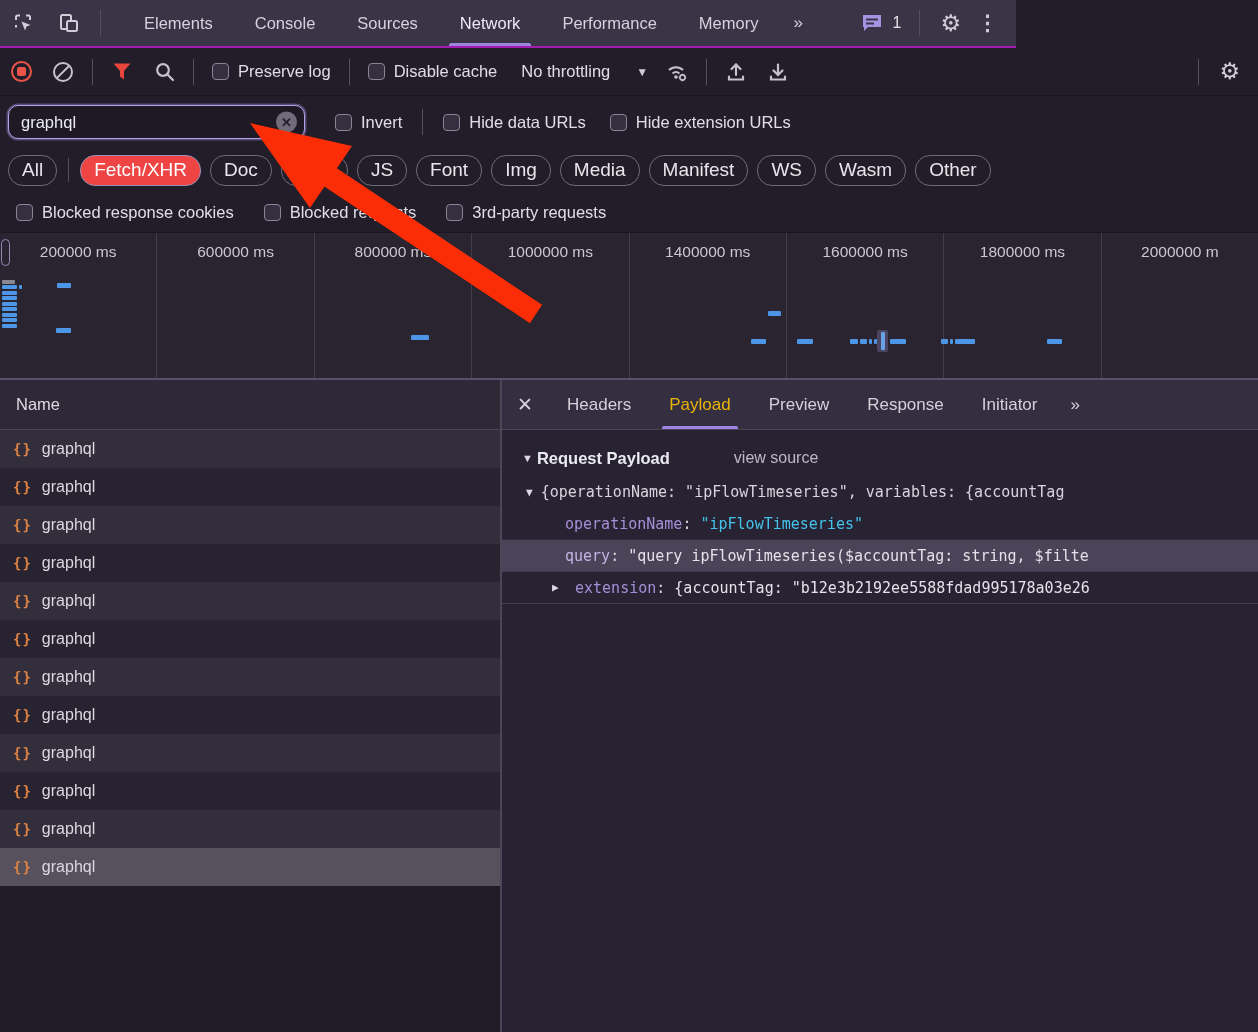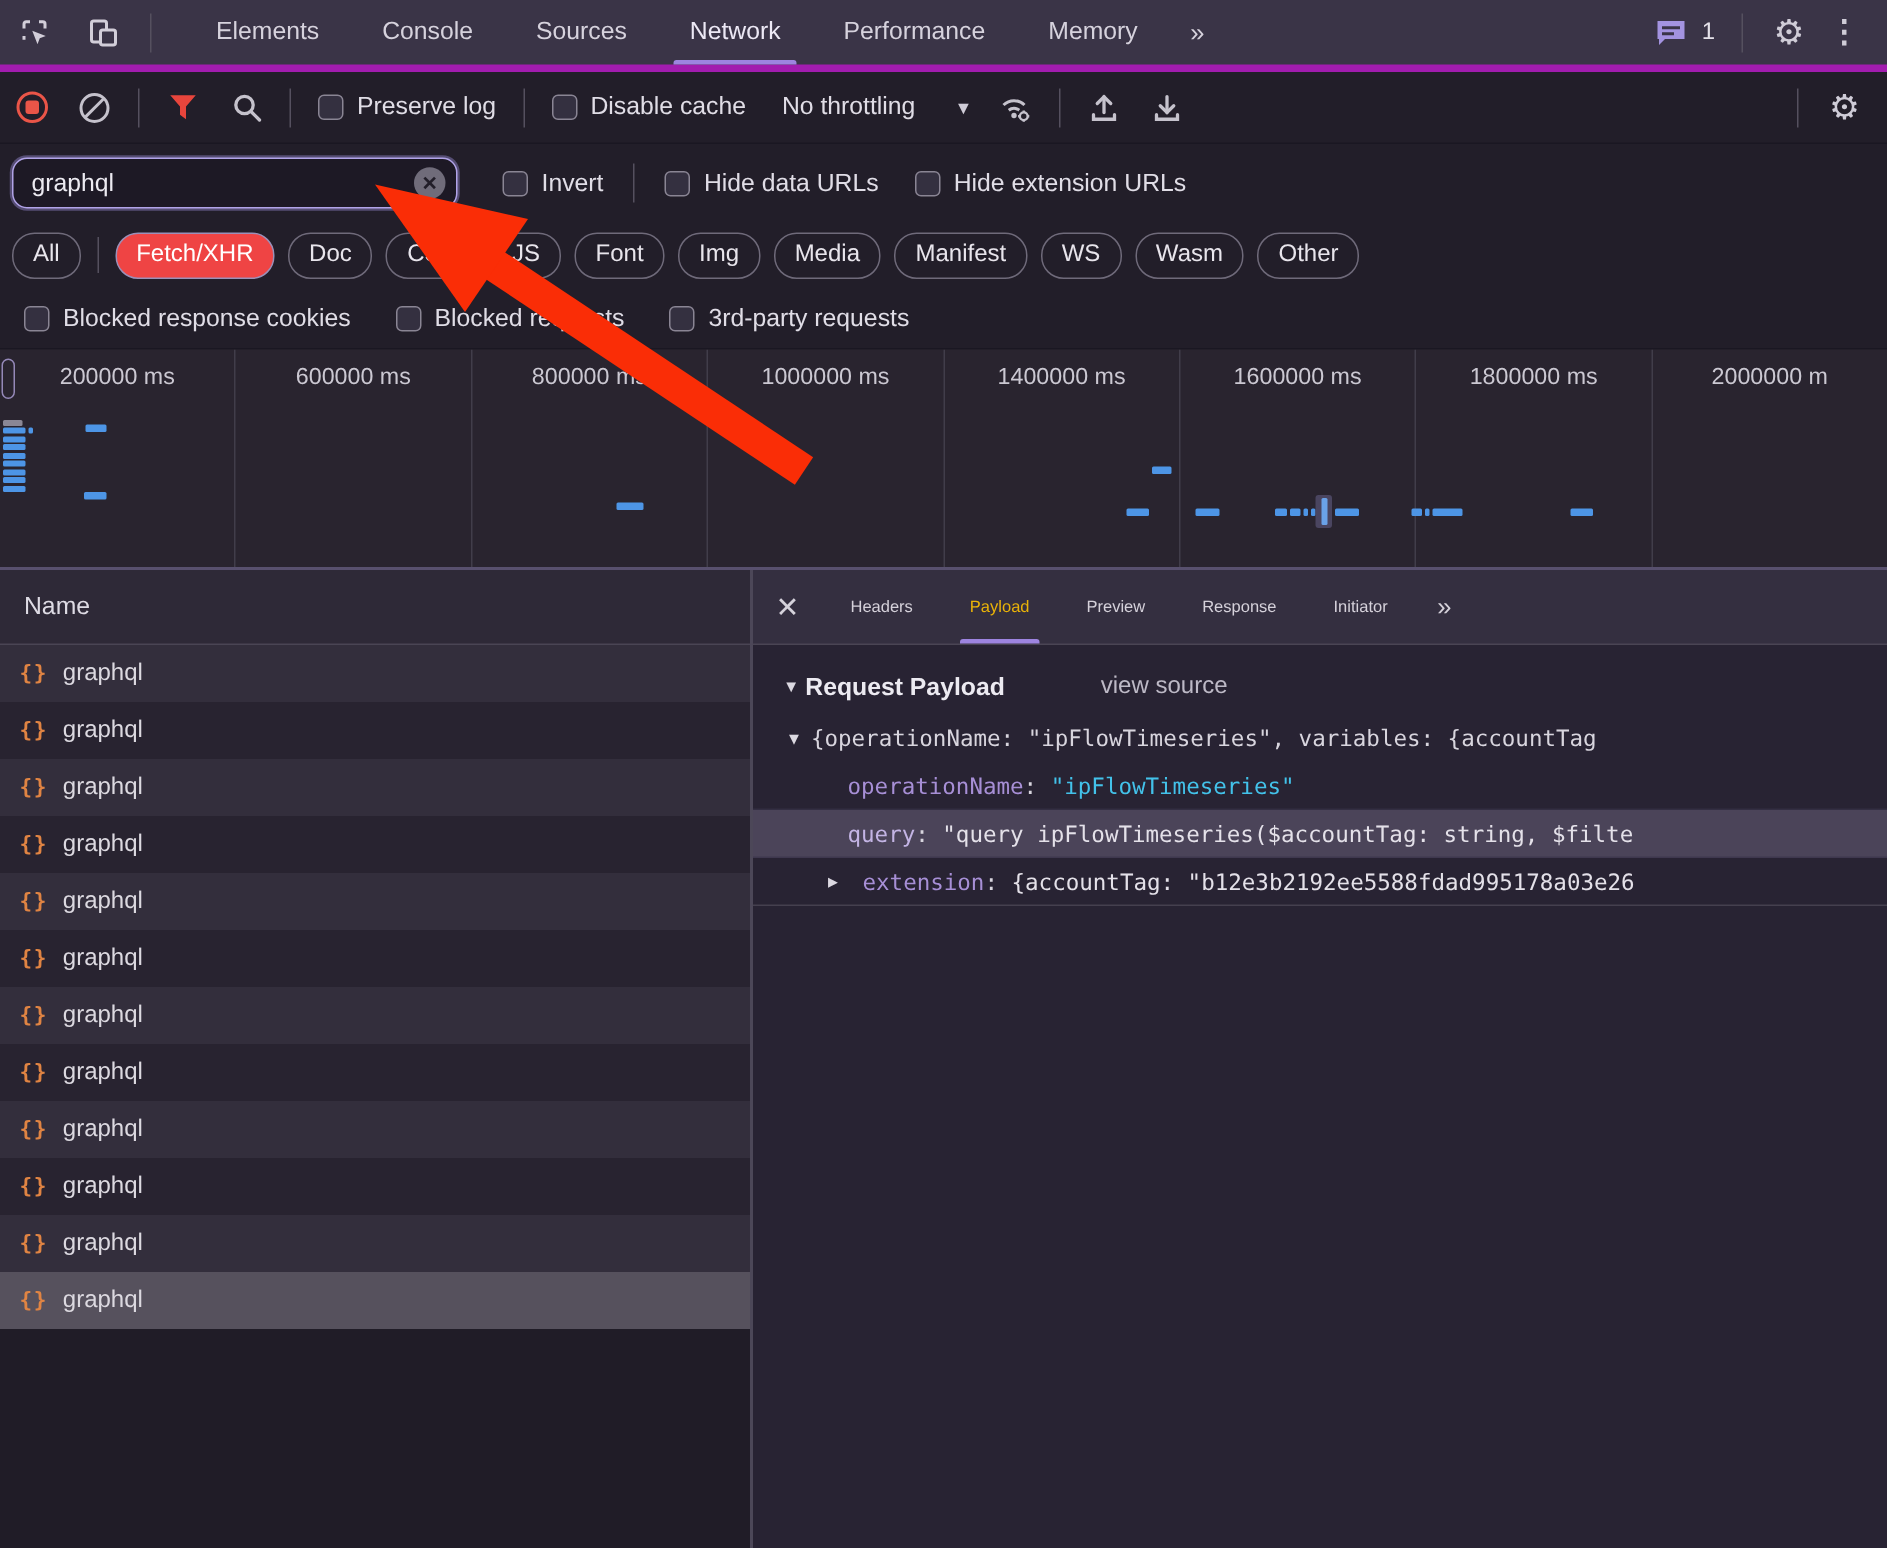--- a/index.html
+++ b/index.html
@@ -3,22 +3,22 @@
 <meta charset="utf-8">
 <style>
   * { margin:0; padding:0; box-sizing:border-box; }
   html,body { background:#121016; }
   #root {
     position:relative; width:1258px; height:1032px; overflow:hidden;
     background:#221e29; font-family:"Liberation Sans", sans-serif;
     color:#e2dfe7; -webkit-font-smoothing:antialiased;
   }
   
-  .tabbar { position:absolute; left:0; top:0; width:1258px; height:48px;
-    background:#3a3447; display:flex; align-items:center; border-bottom:5px solid #a21caf; }
+  .tabbar { position:absolute; left:0; top:0; width:1016px; height:48px;
+    background:#3a3447; display:flex; align-items:center; border-bottom:2px solid #a21caf; }
   .tb-icon { width:26px; height:26px; display:flex; align-items:center; justify-content:center; margin:0 10px; color:#d2ced9; }
   .tb-icon svg { display:block; }
   .vdiv { width:1px; height:26px; background:#55505f; margin:0 8px; }
   .tabs { display:flex; align-items:stretch; height:100%; margin-left:14px; }
   .tab { position:relative; display:flex; align-items:center; padding:0 21px; font-size:16.5px; color:#d6d2dd; cursor:default; }
   .tab.active { color:#ece8f5; }
   .tab.active::after { content:""; position:absolute; left:10px; right:10px; bottom:0; height:3px; border-radius:2px 2px 0 0; background:#9d84e0; }
   .tab-more { display:flex; align-items:center; padding:0 14px; font-size:17px; color:#d6d2dd; letter-spacing:2px; }
   .tabbar-right { margin-left:auto; display:flex; align-items:center; padding-right:8px; }
   .badge-group { display:flex; align-items:center; gap:7px; margin-right:10px; }
@@ -48,21 +48,21 @@
     font-size:16.5px; font-family:"Liberation Sans", sans-serif; padding:0 30px 0 12px; }
   .clear-x { position:absolute; right:7px; top:50%; transform:translateY(-50%);
     width:21px; height:21px; border-radius:50%; background:#706c7a; color:#221e29;
     display:flex; align-items:center; justify-content:center; font-size:13px; font-weight:bold; }
   .filter-row .check-item { margin:0 12px; }
   .filter-row .first-check { margin-left:30px; }
   
   .chips-row { position:absolute; left:0; top:148px; width:1258px; height:44px;
     background:#221e29; display:flex; align-items:center; gap:9px; padding-left:8px; }
   .chip { height:31px; display:flex; align-items:center; padding:0 13px; border:1.5px solid #6f6a7a;
-    border-radius:15px; font-size:16px; color:#e8e5ec; white-space:nowrap; }
+    border-radius:15px; font-size:19px; color:#e8e5ec; white-space:nowrap; }
   .chip.active { background:#ef4444; border-color:#9b90b8; color:#ffffff; }
   .chips-row .vdiv { height:24px; margin:0 2px; }
   
   .options-row { position:absolute; left:0; top:192px; width:1258px; height:41px;
     background:#221e29; display:flex; align-items:center; gap:30px; padding-left:16px;
     border-bottom:1px solid #1a1722; }
   .options-row .check-item { margin:0; }
   
   .overview { position:absolute; left:0; top:233px; width:1258px; height:147px;
     background:#29242f; border-bottom:2px solid #58506e; overflow:hidden; }
@@ -82,21 +82,21 @@
     display:flex; align-items:center; padding-left:16px; font-size:16.5px; color:#dedbe4; }
   .req-row { height:38px; display:flex; align-items:center; padding-left:13px; gap:10px; font-size:16px; color:#dcd9e0; }
   .req-row.odd { background:#332e3c; }
   .req-row.even { background:#282330; }
   .req-row.selected { background:#56515d; }
   .json-ic { font-family:"DejaVu Sans Mono", monospace; font-weight:bold; font-size:14px; color:#e08443; letter-spacing:1px; }
   
   .right-panel { flex:1; background:#282333; display:flex; flex-direction:column; overflow:hidden; }
   .dtabbar { height:50px; background:#342f40; border-bottom:1px solid #4a4554; display:flex; align-items:center; }
   .dclose { width:46px; display:flex; align-items:center; justify-content:center; font-size:19px; color:#d5d2db; }
-  .dtab { position:relative; height:100%; display:flex; align-items:center; padding:0 19px; font-size:11px; color:#d5d1da; }
+  .dtab { position:relative; height:100%; display:flex; align-items:center; padding:0 19px; font-size:17px; color:#d5d1da; }
   .dtab.active { color:#eab308; }
   .dtab.active::after { content:""; position:absolute; left:12px; right:12px; bottom:0; height:3px; border-radius:2px 2px 0 0; background:#9d84e0; }
   .dmore { margin-left:14px; font-size:17px; color:#d5d1da; letter-spacing:2px; }
   .payload { flex:1; overflow:hidden; }
   .p-title-row { display:flex; align-items:center; height:36px; margin-top:10px; padding-left:20px; }
   .p-tri { font-size:11px; color:#dcd9e2; margin-right:4px; }
   .p-title { font-size:16.5px; font-weight:bold; color:#eceaf1; }
   .p-viewsource { margin-left:64px; font-size:16px; color:#bdb9c6; }
   .tree { font-family:"DejaVu Sans Mono", monospace; font-size:15px; }
   .tree-row { height:32px; display:flex; align-items:center; white-space:nowrap; overflow:hidden; border-bottom:1px solid #332e42; }

